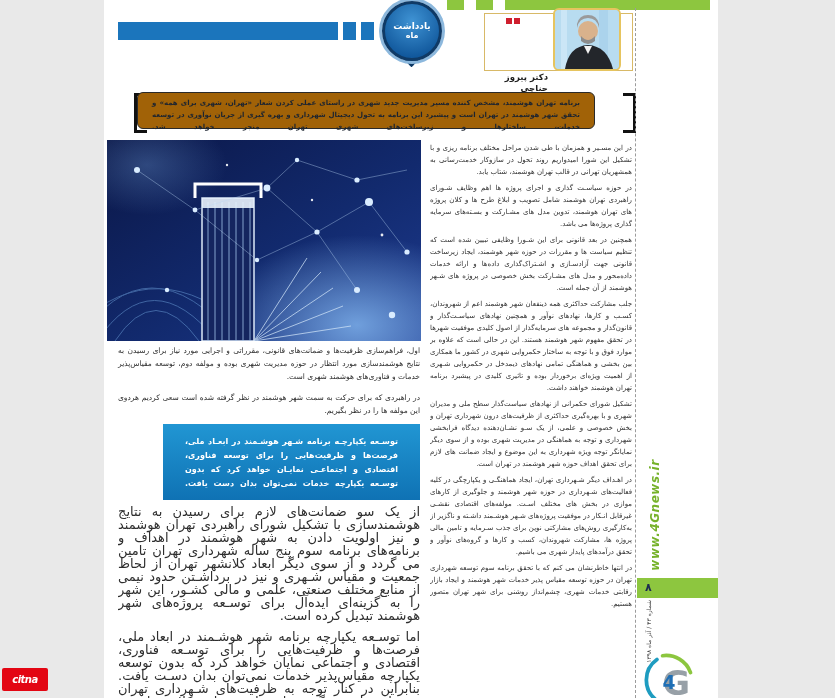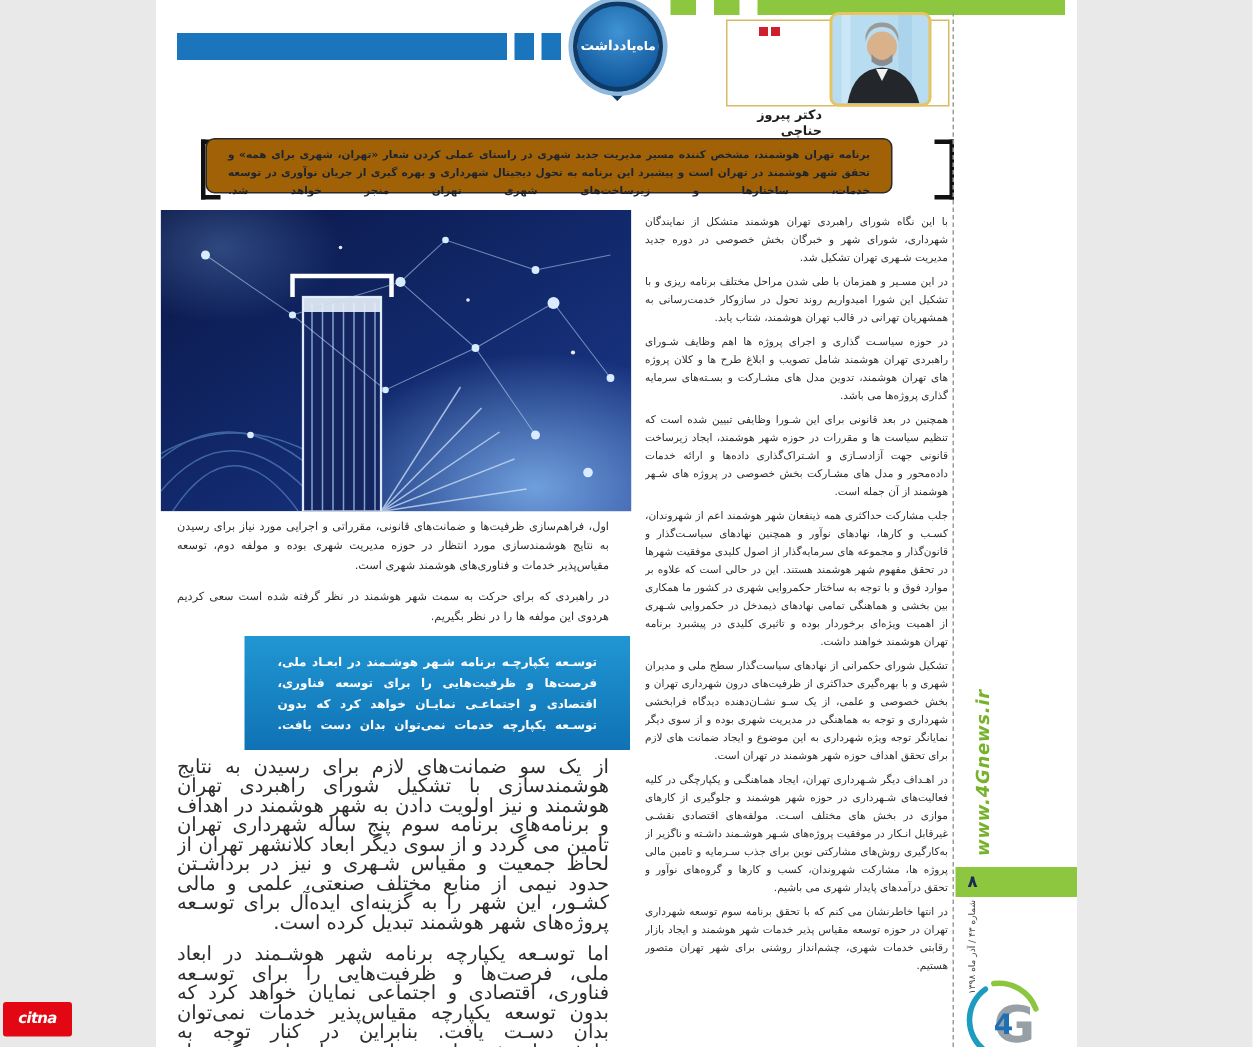--- a/index.html
+++ b/index.html
@@ -16,21 +16,21 @@
   .top-green-bar{position:absolute;left:343px;top:0;width:263px;height:10px;background:#8dc63f;}
   .top-green-gap{position:absolute;top:0;width:12px;height:10px;background:#ffffff;}
   .gap1{left:17px;} .gap2{left:46px;}
   .header-blue-bar{position:absolute;left:14px;top:22px;width:220px;height:18px;background:#1b75bc;}
   .blue-square{position:absolute;top:22px;width:13px;height:18px;background:#1b75bc;}
   .sq1{left:239px;} .sq2{left:257px;}
   .badge{
     position:absolute;left:278px;top:1px;width:54px;height:54px;border-radius:50%;
     background:radial-gradient(circle at 50% 32%, #3f93d4, #11589c 78%);
     border:3px solid #0f3a66;box-shadow:0 0 0 3px #8cb8dd;
-    display:flex;flex-direction:row;align-items:center;justify-content:center;
+    display:flex;flex-direction:column;align-items:center;justify-content:center;
     color:#fff;text-align:center;z-index:3;
   }
   .badge .l1{font-size:9px;font-weight:bold;line-height:10px;}
   .badge .l2{font-size:8px;font-weight:bold;line-height:10px;}
   .badge-tail{
     position:absolute;left:300px;top:49px;width:12px;height:12px;background:#11589c;
     transform:rotate(45deg);border-right:3px solid #0f3a66;border-bottom:3px solid #0f3a66;z-index:2;
   }
   .caption-frame{position:absolute;left:380px;top:13px;width:147px;height:56px;border:1px solid #d8b967;}
   .red-sq{position:absolute;top:18px;width:6px;height:6px;background:#cf1f2e;}
@@ -56,21 +56,21 @@
     direction:rtl;text-align:justify;text-align-last:justify;
     font-size:7px;line-height:12px;color:#1c2430;font-weight:600;
   }
   .bracket{position:absolute;width:10px;height:34px;border:3px solid #111;top:93px;}
   .bracket.left{left:30px;border-right:none;}
   .bracket.right{left:519px;border-left:none;}
   
   .hero{position:absolute;left:3px;top:140px;width:314px;height:201px;overflow:hidden;}
   
   .col{direction:rtl;text-align:justify;color:#2e2e2e;}
-  .col p{margin:0 14px 8px 0;}
+  .col p{margin:0 0 8px 0;}
   .left-upper{position:absolute;left:14px;top:344px;width:302px;font-size:7.5px;line-height:13px;}
   .left-lower{position:absolute;left:14px;top:505px;width:302px;height:193px;overflow:hidden;font-size:13px;line-height:13px;}
   .right-col{position:absolute;left:326px;top:142px;width:202px;height:556px;overflow:hidden;font-size:7px;line-height:12px;}
   .right-col p{margin:0 0 4px 0;}
   
   .quote-box{
     position:absolute;left:59px;top:424px;width:257px;height:76px;box-sizing:border-box;
     background:linear-gradient(180deg,#2196d3,#0f72b4);
     padding:11px 22px;direction:rtl;text-align:justify;text-align-last:justify;
     color:#fff;font-size:8px;line-height:14px;font-weight:600;
@@ -223,21 +223,20 @@
   <div class="qbracket left"></div>
   <div class="qbracket right"></div>
   <div class="quote-box">توسـعه یکپارچـه برنامه شـهر هوشـمند در ابعـاد ملی، فرصت‌ها و ظرفیت‌هایی را برای توسعه فناوری، اقتصادی و اجتماعـی نمایـان خواهد کرد که بدون توسـعه یکپارچه خدمات نمی‌توان بدان دست یافت.</div>
 
   <div class="col left-lower">
     <p>از یک سو ضمانت‌های لازم برای رسیدن به نتایج هوشمندسازی با تشکیل شورای راهبردی تهران هوشمند و نیز اولویت دادن به شهر هوشمند در اهداف و برنامه‌های برنامه سوم پنج ساله شهرداری تهران تامین می گردد و از سوی دیگر ابعاد کلانشهر تهران از لحاظ جمعیت و مقیاس شـهری و نیز در برداشـتن حدود نیمی از منابع مختلف صنعتی، علمی و مالی کشـور، این شهر را به گزینه‌ای ایده‌آل برای توسـعه پروژه‌های شهر هوشمند تبدیل کرده است.</p>
     <p>اما توسـعه یکپارچه برنامه شهر هوشـمند در ابعاد ملی، فرصت‌ها و ظرفیت‌هایی را برای توسـعه فناوری، اقتصادی و اجتماعی نمایان خواهد کرد که بدون توسعه یکپارچه مقیاس‌پذیر خدمات نمی‌توان بدان دسـت یافت. بنابراین در کنار توجه به ظرفیت‌های شـهرداری تهران می‌توان با بهره‌گیری از ظرفیت‌های کلان ملی و مشـارکت نهادهای مختلف، برنامه تهران هوشـمند را به منظور پشـتیبانی از تحول دیجیتال شـهرداری در قالب شـورای راهبردی تهران هوشـمند به پیش برد و زمینه توسعه خدمات هوشمند و فراگیر شهری را برای همشهریان تهرانی و تحقق شعار «تهران، شهری برای همه» فراهم ساخت.</p>
   </div>
 
   <div class="col right-col">
-    <p>با این نگاه شورای راهبردی تهران هوشمند متشکل از نمایندگان شهرداری، شورای شهر و خبرگان بخش خصوصی در دوره جدید مدیریت شـهری تهران تشکیل شد.</p>
     <p>در این مسـیر و همزمان با طی شدن مراحل مختلف برنامه ریزی و با تشکیل این شورا امیدواریم روند تحول در سازوکار خدمت‌رسانی به همشهریان تهرانی در قالب تهران هوشمند، شتاب یابد.</p>
     <p>در حوزه سیاسـت گذاری و اجرای پروژه ها اهم وظایف شـورای راهبردی تهران هوشمند شامل تصویب و ابلاغ طرح ها و کلان پروژه های تهران هوشمند، تدوین مدل های مشـارکت و بسـته‌های سرمایه گذاری پروژه‌ها می باشد.</p>
     <p>همچنین در بعد قانونی برای این شـورا وظایفی تبیین شده است که تنظیم سیاست ها و مقررات در حوزه شهر هوشمند، ایجاد زیرساخت قانونی جهت آزادسـازی و اشـتراک‌گذاری داده‌ها و ارائه خدمات داده‌محور و مدل های مشـارکت بخش خصوصی در پروژه های شـهر هوشمند از آن جمله است.</p>
     <p>جلب مشارکت حداکثری همه ذینفعان شهر هوشمند اعم از شهروندان، کسـب و کارها، نهادهای نوآور و همچنین نهادهای سیاسـت‌گذار و قانون‌گذار و مجموعه های سرمایه‌گذار از اصول کلیدی موفقیت شهرها در تحقق مفهوم شهر هوشمند هستند. این در حالی است که علاوه بر موارد فوق و با توجه به ساختار حکمروایی شهری در کشور ما همکاری بین بخشی و هماهنگی تمامی نهادهای ذیمدخل در حکمروایی شـهری از اهمیت ویژه‌ای برخوردار بوده و تاثیری کلیدی در پیشبرد برنامه تهران هوشمند خواهند داشت.</p>
     <p>تشکیل شورای حکمرانی از نهادهای سیاست‌گذار سطح ملی و مدیران شهری و با بهره‌گیری حداکثری از ظرفیت‌های درون شهرداری تهران و بخش خصوصی و علمی، از یک سـو نشـان‌دهنده دیدگاه فرابخشی شهرداری و توجه به هماهنگی در مدیریت شهری بوده و از سوی دیگر نمایانگر توجه ویژه شهرداری به این موضوع و ایجاد ضمانت های لازم برای تحقق اهداف حوزه شهر هوشمند در تهران است.</p>
     <p>در اهـداف دیگر شـهرداری تهران، ایجاد هماهنگـی و یکپارچگی در کلیه فعالیت‌های شـهرداری در حوزه شهر هوشمند و جلوگیری از کارهای موازی در بخش های مختلف اسـت. مولفه‌های اقتصادی نقشـی غیرقابل انـکار در موفقیت پروژه‌های شـهر هوشـمند داشـته و ناگزیر از به‌کارگیری روش‌های مشارکتی نوین برای جذب سـرمایه و تامین مالی پروژه ها، مشارکت شهروندان، کسب و کارها و گروه‌های نوآور و تحقق درآمدهای پایدار شهری می باشیم.</p>
     <p>در انتها خاطرنشان می کنم که با تحقق برنامه سوم توسعه شهرداری تهران در حوزه توسعه مقیاس پذیر خدمات شهر هوشمند و ایجاد بازار رقابتی خدمات شهری، چشم‌انداز روشنی برای شهر تهران متصور هستیم.</p>
   </div>
 
   <div class="dashed-sep"></div>

